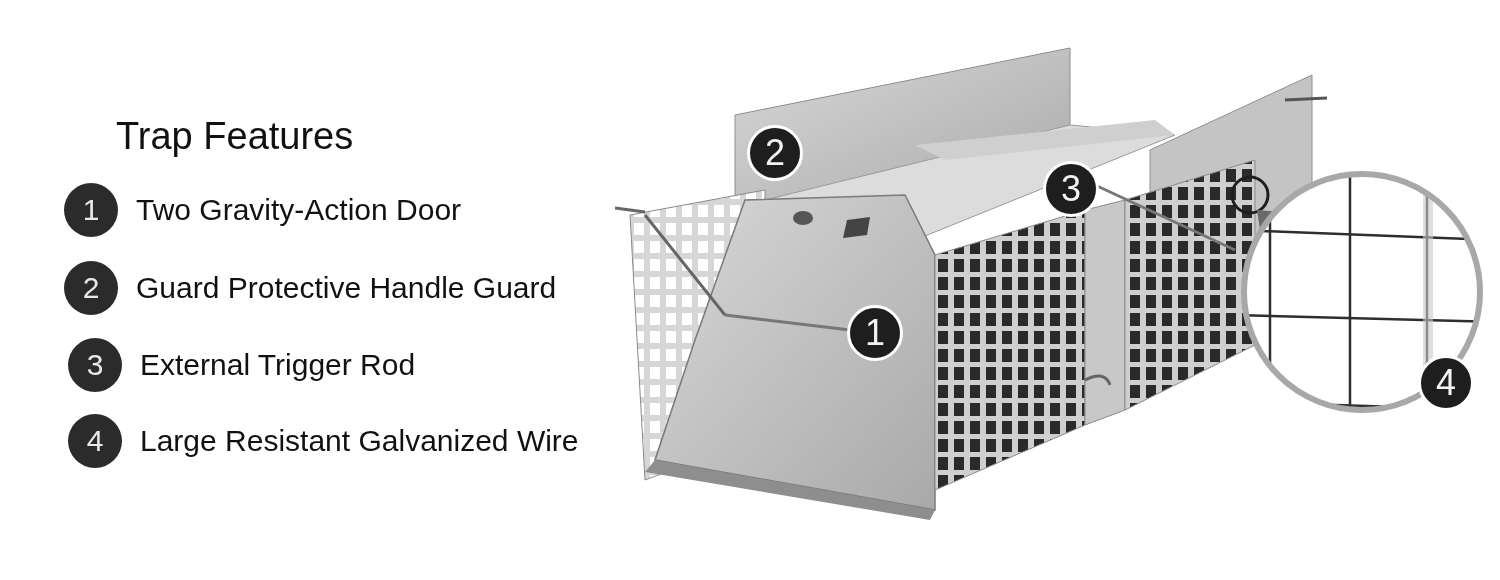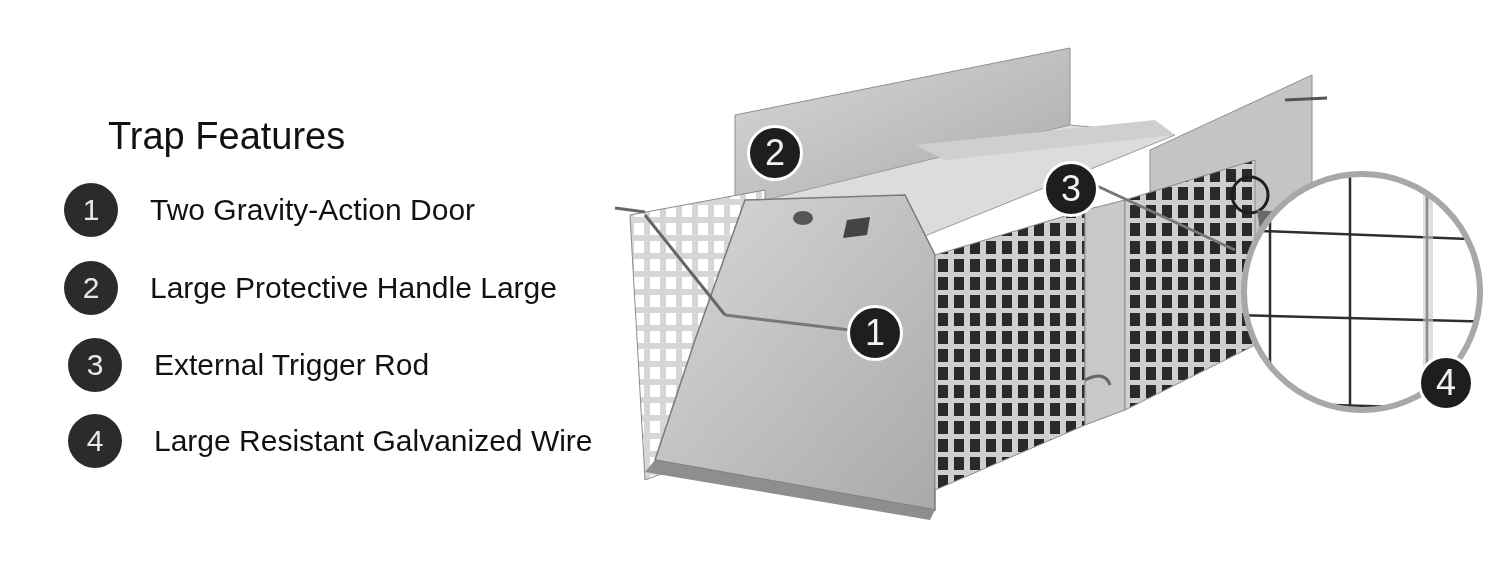--- a/index.html
+++ b/index.html
@@ -1,39 +1,39 @@
 <!DOCTYPE html>
 <html><head>
   <meta charset="utf-8">
   <style>
     html, body { margin: 0; padding: 0; background: #ffffff; }
     body { width: 1500px; height: 580px; position: relative; overflow: hidden; font-family: "Liberation Sans", sans-serif; color: #000; }
-    .title { position: absolute; left: 108px; top: 90px; font-size: 38px; font-weight: normal; color: #111; }
+    .title { position: absolute; left: 116px; top: 90px; font-size: 38px; font-weight: normal; color: #111; }
     .feature { position: absolute; left: 64px; display: flex; align-items: center; }
     .badge { width: 54px; height: 54px; border-radius: 50%; background: #2b2b2b; color: #e8e8e8; display: flex; align-items: center; justify-content: center; font-size: 30px; box-sizing: border-box; }
-    .feature-label { margin-left: 32px; font-size: 30px; color: #111; white-space: nowrap; }
+    .feature-label { margin-left: 18px; font-size: 30px; color: #111; white-space: nowrap; }
     .f1 { top: 183px; }
     .f2 { top: 261px; }
     .f3 { top: 338px; left: 68px; }
     .f4 { top: 414px; left: 68px; }
     .illustration { position: absolute; left: 615px; top: 40px; width: 885px; height: 480px; }
     .callout { position: absolute; width: 56px; height: 56px; border-radius: 50%; background: #1e1e1e; color: #f2f2f2; border: 3px solid #ffffff; display: flex; align-items: center; justify-content: center; font-size: 36px; box-sizing: border-box; }
   </style>
 </head>
 <body>
 
 <h1 class="title">Trap Features</h1>
 
 <div class="feature f1">
   <div class="badge">1</div>
   <span class="feature-label">Two Gravity-Action Door</span>
 </div>
 <div class="feature f2">
   <div class="badge">2</div>
-  <span class="feature-label">Large Protective Handle Large</span>
+  <span class="feature-label">Guard Protective Handle Guard</span>
 </div>
 <div class="feature f3">
   <div class="badge">3</div>
   <span class="feature-label">External Trigger Rod</span>
 </div>
 <div class="feature f4">
   <div class="badge">4</div>
   <span class="feature-label">Large Resistant Galvanized Wire</span>
 </div>
 

